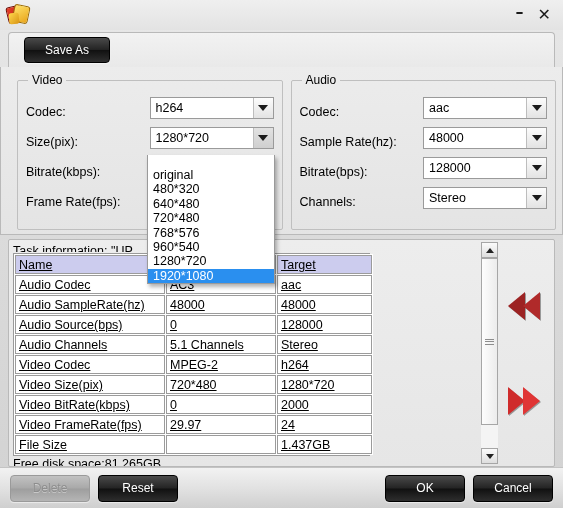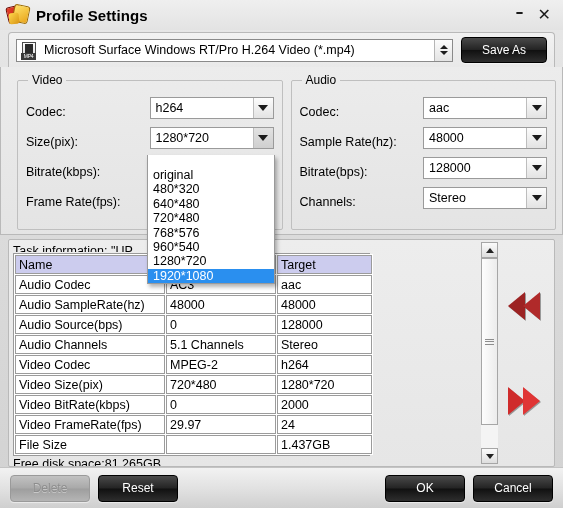--- a/index.html
+++ b/index.html
@@ -218,20 +218,21 @@
     min-height: 0;
   }
   .taskleft { flex: 1 1 auto; min-width:0; display:flex; flex-direction:column; padding: 3px 0 0 4px; }
   .task-title { font-size: 12.5px; height: 16px; line-height: 16px; white-space: nowrap; overflow: hidden; }
   .table-scroll {
     background: #fff;
     border: 1px solid #9a9a9a;
     margin-top: 1px;
     width: 357px;
     box-sizing: border-box;
+    text-decoration: underline;
   }
   table.info {
     border-collapse: separate;
     border-spacing: 1px;
     width: 100%;
     table-layout: fixed;
     background: #fff;
     font-size: 12.5px;
   }
   table.info th, table.info td {
@@ -325,40 +326,27 @@
 <body>
 
 <div id="app">
 
   <div class="titlebar">
     <div class="app-icon">
       <div class="sq1"></div>
         <div class="sq2"></div>
         <div class="sq3"></div>
     </div>
-    <div class="title-text">Profile Settings</div>
     <div class="win-buttons">
       <div class="win-btn min">–</div>
       <div class="win-btn close">✕</div>
     </div>
   </div>
 
   <div class="top-panel">
-    <div class="profile-combo">
-      <div class="picon">
-        <div class="body"></div>
-          <div class="strip"></div>
-        <div class="lbl">MP4</div>
-      </div>
-      <div class="ptext">Microsoft Surface Windows RT/Pro H.264 Video (*.mp4)</div>
-      <div class="spinner">
-        <i class="up"></i>
-          <i class="dn"></i>
-      </div>
-    </div>
     <div class="btn-pill btn-save">Save As</div>
   </div>
 
   <div class="settings-body">
 
     <fieldset class="group">
       <legend>Video</legend>
 
       <div class="row">
         <div class="lab">Codec:</div>

